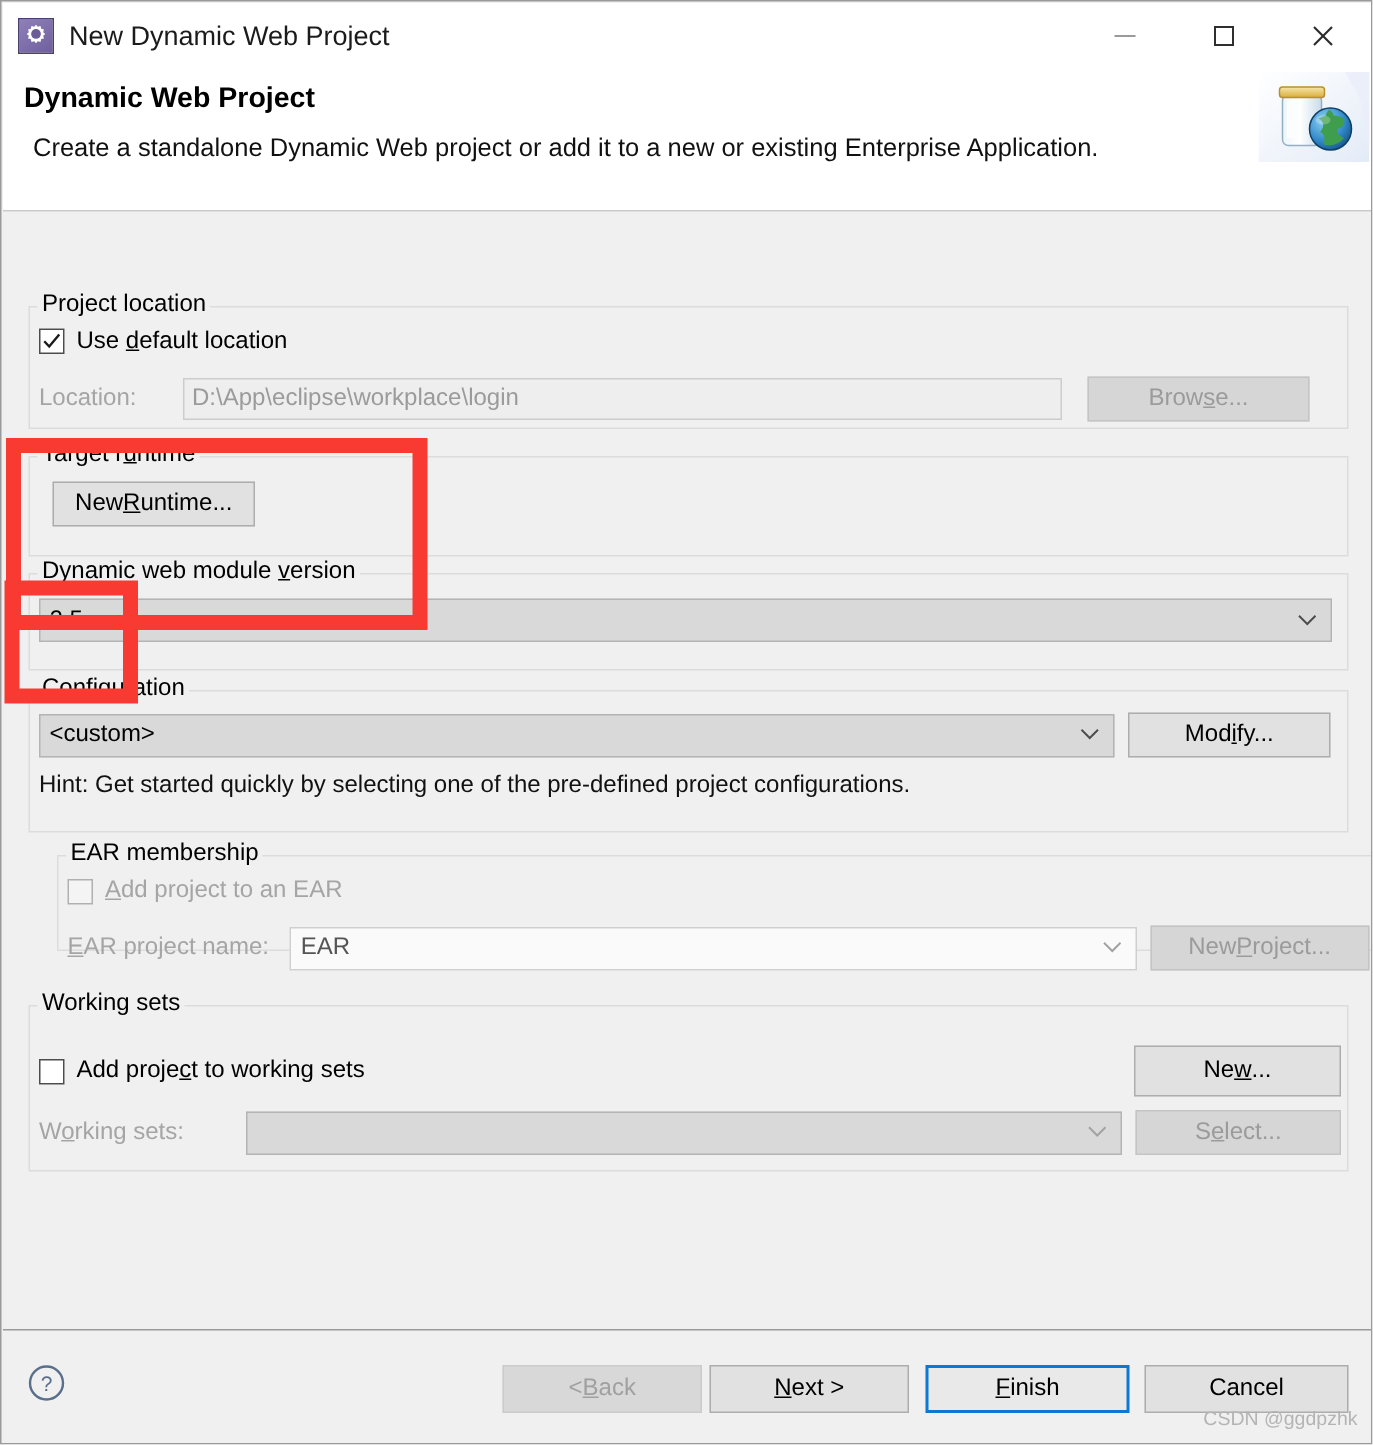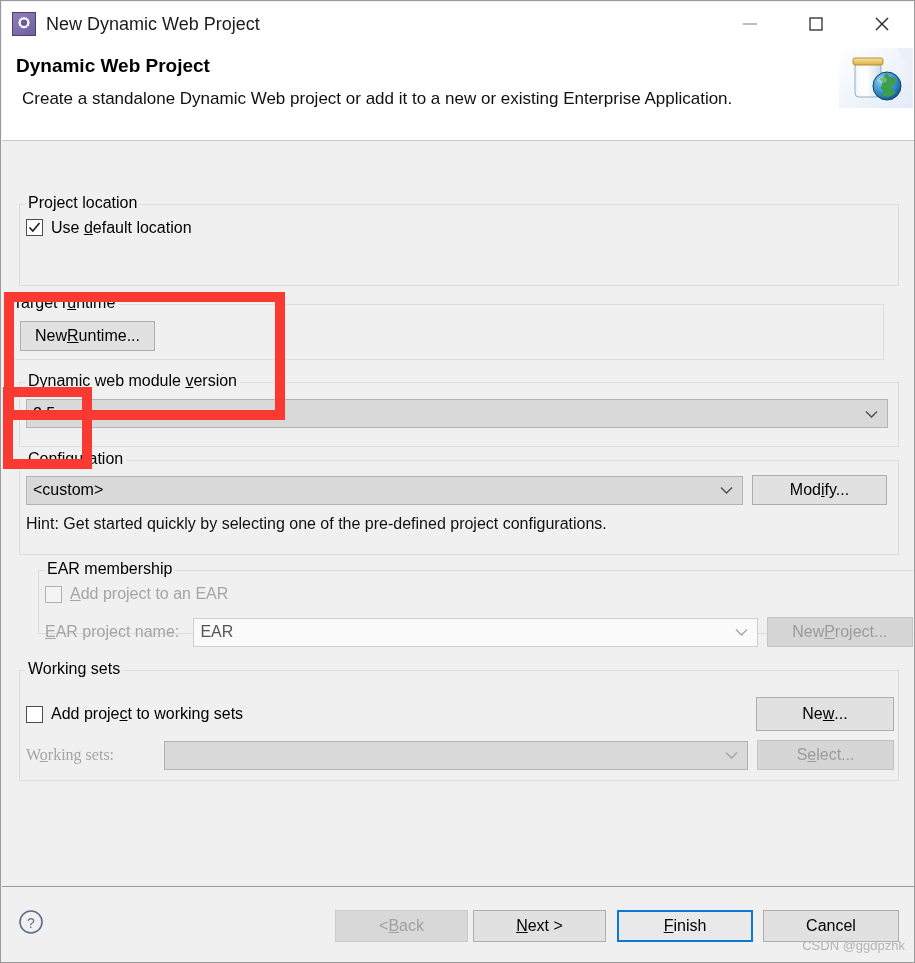--- a/index.html
+++ b/index.html
@@ -352,23 +352,34 @@
     <div class="group" style="left:17px; top:62px; width:880px; height:82px;">
       <div class="group-title">Project location</div>
       <div style="position:absolute; left:6px; top:14px; display:flex; ">
         <span class="checkbox">
           <svg width="13" height="13" viewBox="0 0 13 13">
               <polyline points="1.5,6.5 4.8,10 11.5,2" fill="none" stroke="#1b1b1b" stroke-width="1.6"></polyline>
             </svg>
         </span>
         <span class="lbl" style="margin-left:8px;"><span>Use </span><u>d</u><span>efault location</span></span>
       </div>
-    </div>
-
-    <div class="group" style="left:2px; top:162px; width:880px; height:56px;">
+      <div style="position:absolute; left:6px; top:46px; width:868px; display:flex; align-items:center;">
+        <span class="lbl disabled-text" style="width:96px;">Location:</span>
+        <div class="inputdisabled" style="width:586px;">
+          <span>D:\App\eclipse\workplace\login</span>
+        </div>
+        <div class="btn disabled" style="width:148px; margin-left:17px;">
+            <span>Brow</span>
+            <u>s</u>
+            <span>e...</span>
+          </div>
+      </div>
+    </div>
+
+    <div class="group" style="left:17px; top:162px; width:880px; height:67px;">
       <div class="group-title"><span>Target r</span><u>u</u><span>ntime</span></div>
       <div style="position:absolute; left:6px; top:16px; width:868px; display:flex; align-items:center;">
         <div class="btn" style="width:135px; margin-left:9px;">
             <span>New </span>
             <u>R</u>
             <span>untime...</span>
           </div>
       </div>
     </div>
 
@@ -435,21 +446,21 @@
       <div style="position:absolute; left:6px; top:26px; width:868px; display:flex; align-items:center;justify-content:center;">
         <span class="checkbox"></span>
         <span class="lbl" style="margin-left:8px;"><span>Add proje</span><u>c</u><span>t to working sets</span></span>
         <div class="btn" style="width:138px; margin-left:auto; height:34px;">
             <span>Ne</span>
             <u>w</u>
             <span>...</span>
           </div>
       </div>
       <div style="position:absolute; left:6px; top:69px; width:868px; display:flex; align-items:center;">
-        <span class="lbl disabled-text" style="width:139px;font-family:Liberation Serif, serif;"><span>W</span><u>o</u><span>rking sets:</span></span>
+        <span class="lbl disabled-text" style="width:139px;"><span>W</span><u>o</u><span>rking sets:</span></span>
         <div class="combo grayed" style="width:589px;">
           <span class="cval"></span>
           <span class="arrow">
             <svg width="13" height="9" viewBox="0 0 13 9">
                 <polyline points="1,1.5 6.5,7 12,1.5" fill="none" stroke="#a2a2a2" stroke-width="1.3"></polyline>
               </svg>
           </span>
         </div>
         <div class="btn disabled" style="width:138px; margin-left:9px;">
             <span>S</span>

